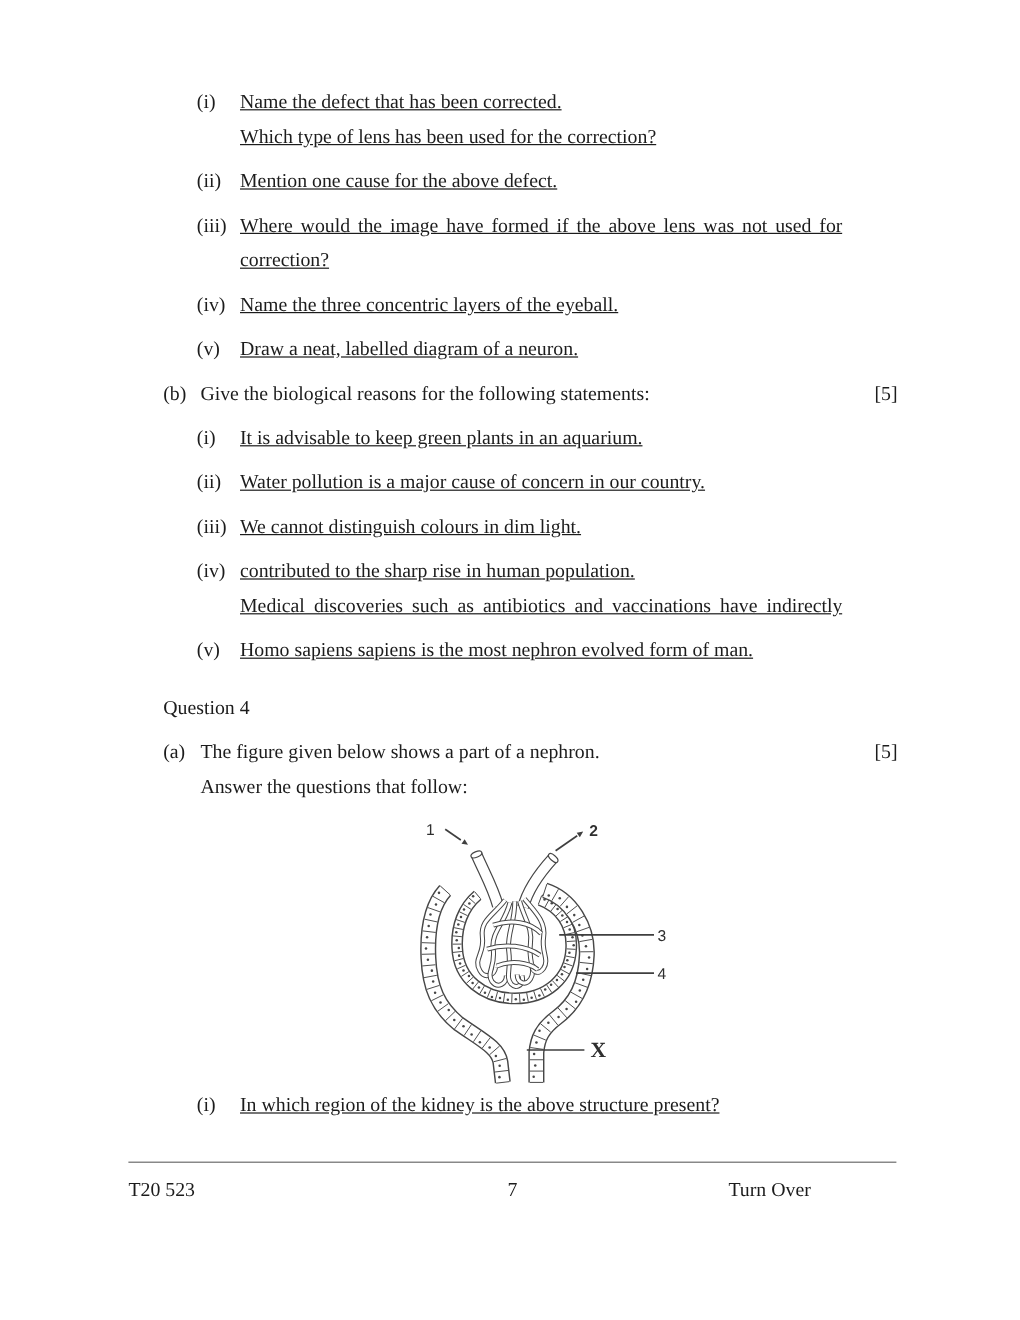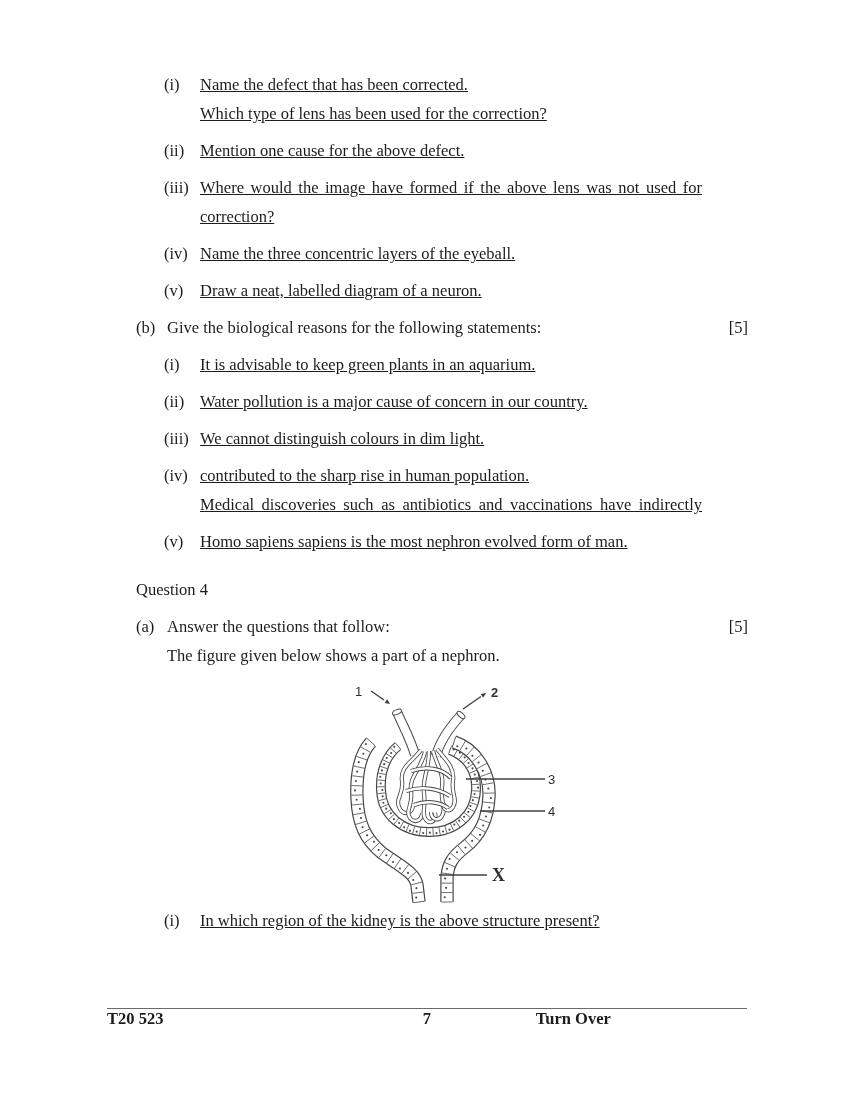--- a/index.html
+++ b/index.html
@@ -14,24 +14,24 @@
   .prow{display:flex;margin-bottom:8px;}
   .plabel{width:31px;flex:none;line-height:29px;}
   .ptext{flex:1;}
   .mark{flex:none;line-height:29px;margin-left:6px;}
   .qheading{font-weight:normal;line-height:29px;margin:19px 0 8px 0;}
   .figwrap{margin:2px 0 0 182px;width:245px;height:228px;}
   svg .figlabel{font-family:"Liberation Sans",sans-serif;font-size:13px;fill:#2f2f2f;}
   svg .figlabel.bold{font-weight:bold;}
   svg .figlabel.xserif{font-family:"Liberation Serif",serif;font-weight:bold;font-size:18px;}
   .footer{position:absolute;left:107px;top:968px;width:640px;border-top:1.3px solid #6b6b6b;
-          padding-top:0;display:flex;font-weight:bold;margin-top:40px;}
+          padding-top:13px;display:flex;font-weight:normal;}
   .fl{width:33%;}
   .fc{width:34%;text-align:center;}
-  .fr{width:33%;text-align:left;}
+  .fr{width:33%;text-align:center;}
 </style>
 </head>
 <body>
 
 <div class="page">
   <div class="content">
 
     <div class="item">
       <div class="roman">(i)</div>
       <div class="itext">
@@ -103,22 +103,22 @@
       <div class="itext">
         <div class="line">Homo sapiens sapiens is the most nephron evolved form of man.</div>
       </div>
     </div>
 
     <div class="qheading">Question 4</div>
 
     <div class="prow">
       <div class="plabel">(a)</div>
       <div class="ptext">
+        <div class="line">The figure given below shows a part of a nephron.</div>
         <div class="line">Answer the questions that follow:</div>
-        <div class="line">The figure given below shows a part of a nephron.</div>
       </div>
       <div class="mark">[5]</div>
     </div>
 
     <div class="figwrap">
       <svg width="245" height="232" viewBox="0 0 245 232">
         <g id="fig-built">
             <path d="M 79,34 C 85,48 93,62 97,77" fill="none" stroke="#474747" stroke-width="10"></path>
             <path d="M 79,34 C 85,48 93,62 97,77" fill="none" stroke="#fff" stroke-width="8"></path>
             <ellipse cx="79" cy="34" rx="2.3" ry="4.8" fill="#fff" stroke="#474747" stroke-width="1" transform="rotate(67 79 34)"></ellipse>

